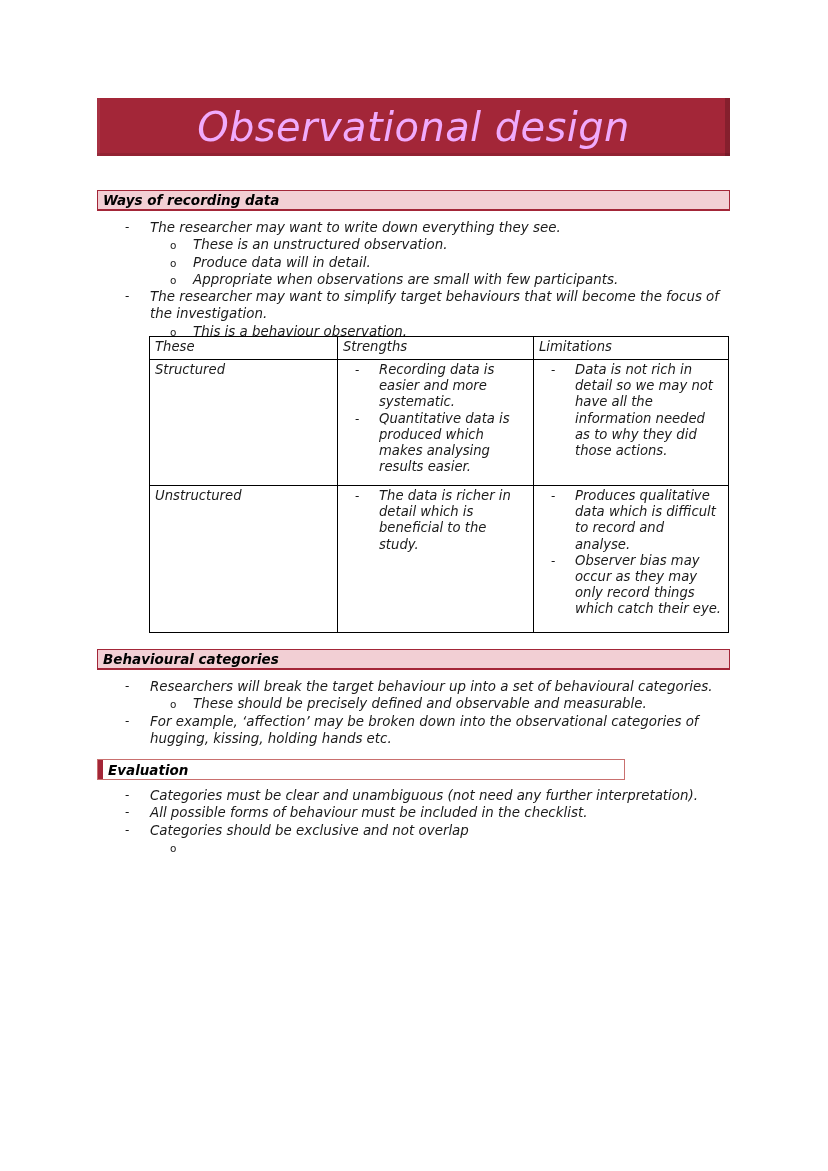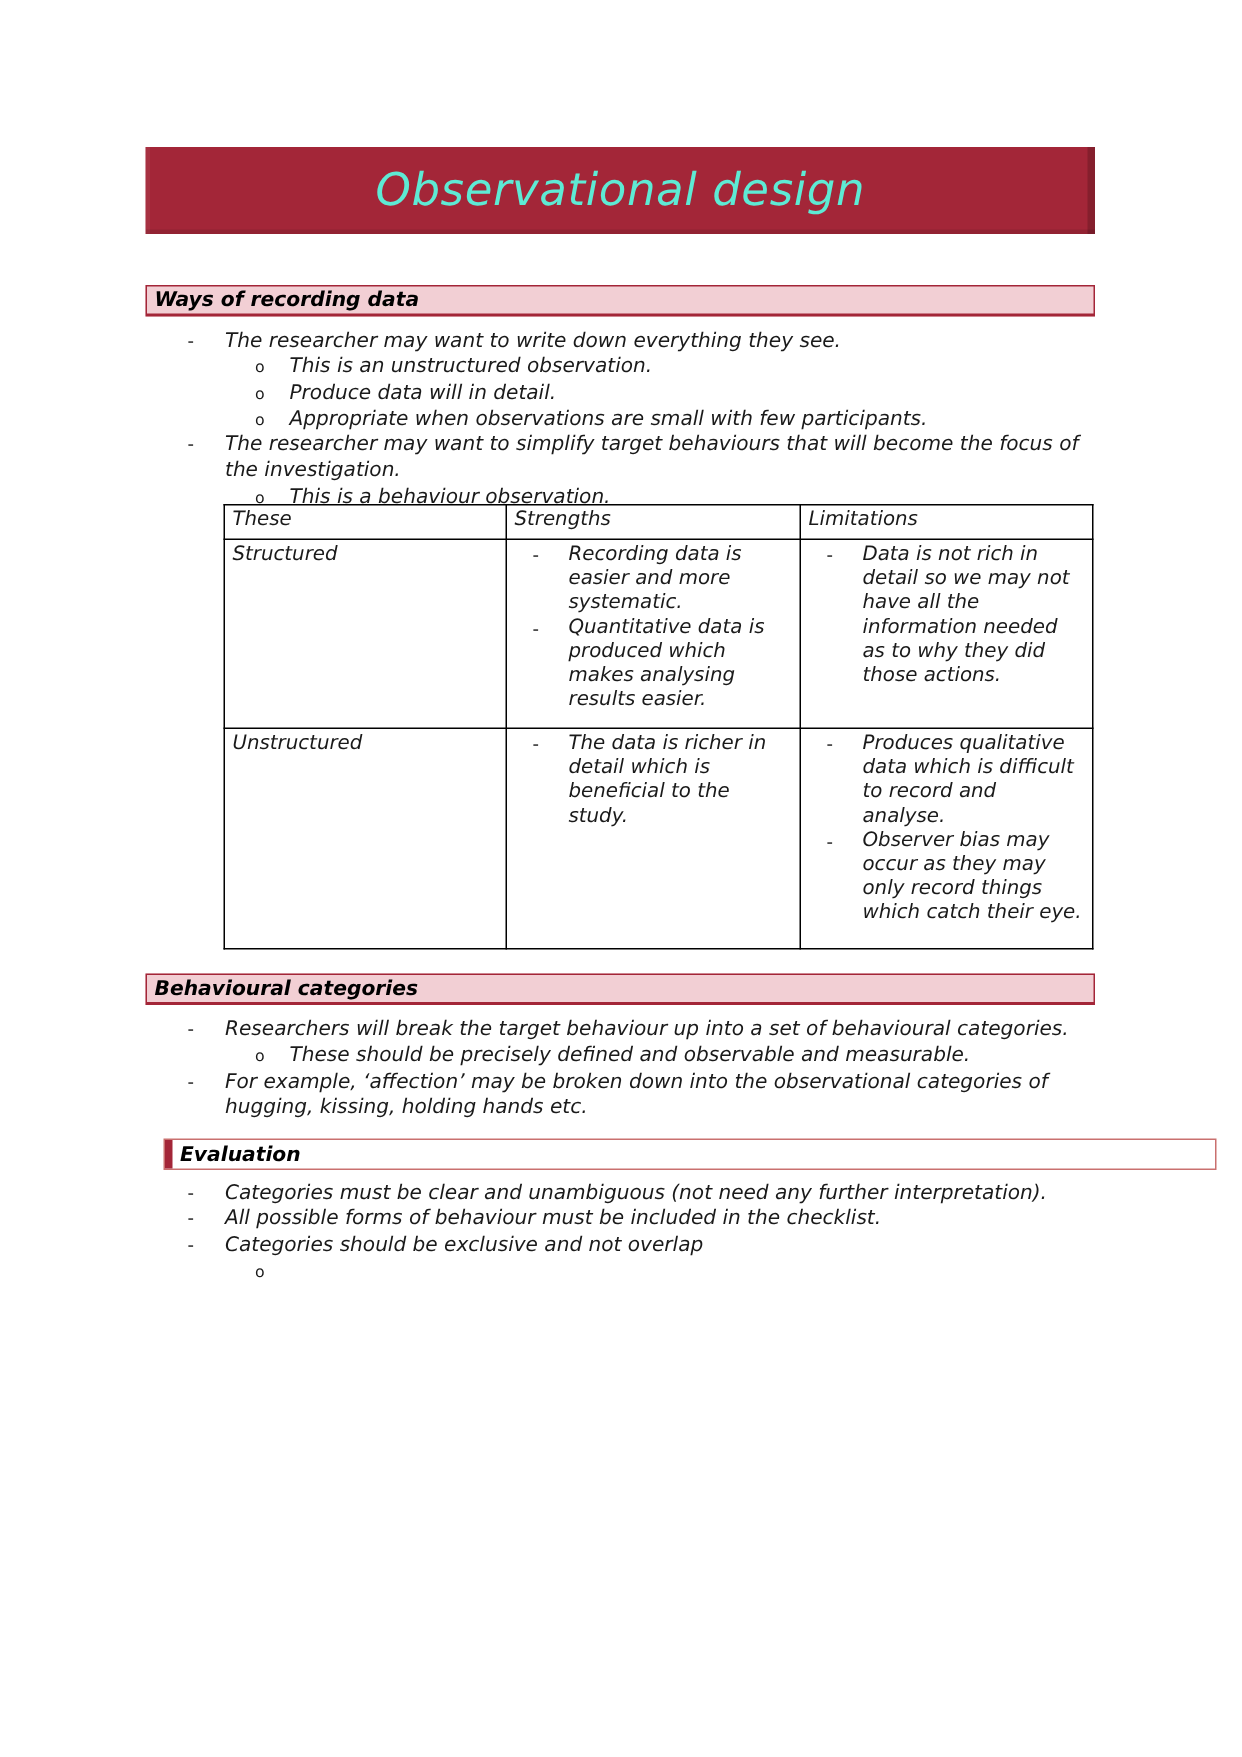--- a/index.html
+++ b/index.html
@@ -35,23 +35,23 @@
     box-shadow: inset -5px 0 0 0 rgba(0,0,0,0.18),
                 inset 0 -3px 0 0 rgba(0,0,0,0.10),
                 inset 3px 0 0 0 rgba(255,255,255,0.05);
   }
   .title-banner-text {
     position: absolute;
     left: 0; right: 0;
     top: 50%;
     transform: translateY(-50%);
     text-align: center;
-    color: #5eead4;
+    color: #f0abfc;
     font-style: italic;
-    font-size: 30px;
+    font-size: 40px;
     font-weight: 400;
     letter-spacing: 0.4px;
     font-family: "DejaVu Sans", sans-serif;
   }
 
   
   .section-header {
     position: absolute;
     box-sizing: border-box;
     height: 21px;
@@ -188,21 +188,21 @@
     <span class="sh-label">Ways of recording data</span>
   </div>
 
   <div class="bullets" style="left:97px; top:219px; width:636px;">
     <div class="bl lvl1">
       <span class="marker">-</span>
       <span class="txt">The researcher may want to write down everything they see.</span>
     </div>
     <div class="bl lvl2">
       <span class="marker">o</span>
-      <span class="txt">This is an unstructured observation.</span>
+      <span class="txt">These is an unstructured observation.</span>
     </div>
     <div class="bl lvl2">
       <span class="marker">o</span>
       <span class="txt">Produce data will in detail.</span>
     </div>
     <div class="bl lvl2">
       <span class="marker">o</span>
       <span class="txt">Appropriate when observations are small with few participants.</span>
     </div>
     <div class="bl lvl1">
@@ -290,21 +290,21 @@
     <div class="bl lvl2">
       <span class="marker">o</span>
       <span class="txt">These should be precisely defined and observable and measurable.</span>
     </div>
     <div class="bl lvl1">
       <span class="marker">-</span>
       <span class="txt">For example, ‘affection’ may be broken down into the observational categories of hugging, kissing, holding hands etc.</span>
     </div>
   </div>
 
-  <div class="section-header plain" style="left:109px; top:759px; width:702px;">
+  <div class="section-header plain" style="left:97px; top:759px; width:528px;">
     <span class="sh-label">Evaluation</span>
   </div>
 
   <div class="bullets" style="left:97px; top:787px; width:636px;">
     <div class="bl lvl1">
       <span class="marker">-</span>
       <span class="txt">Categories must be clear and unambiguous (not need any further interpretation).</span>
     </div>
     <div class="bl lvl1">
       <span class="marker">-</span>

